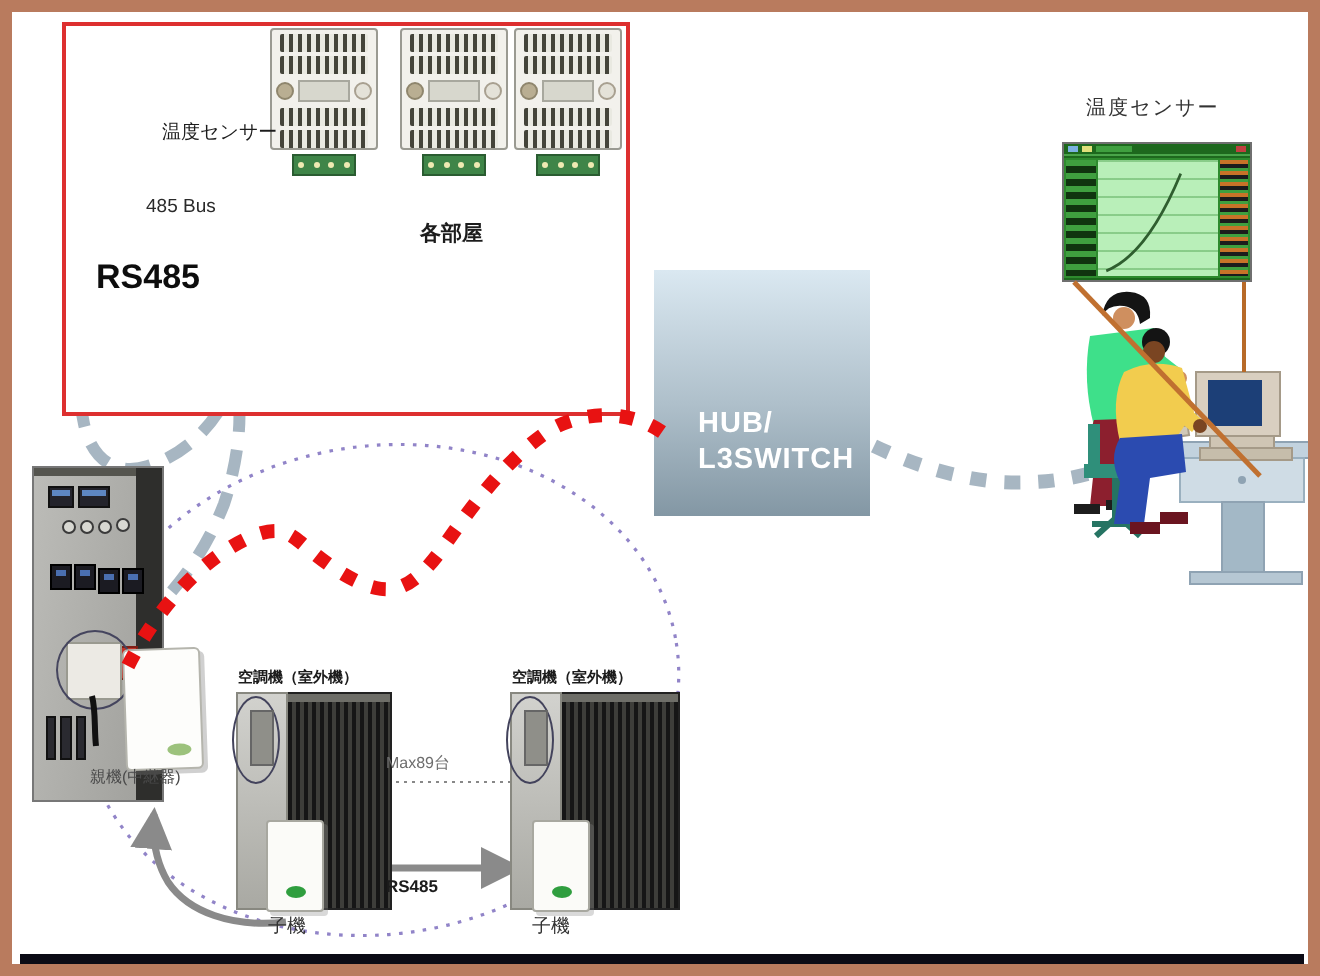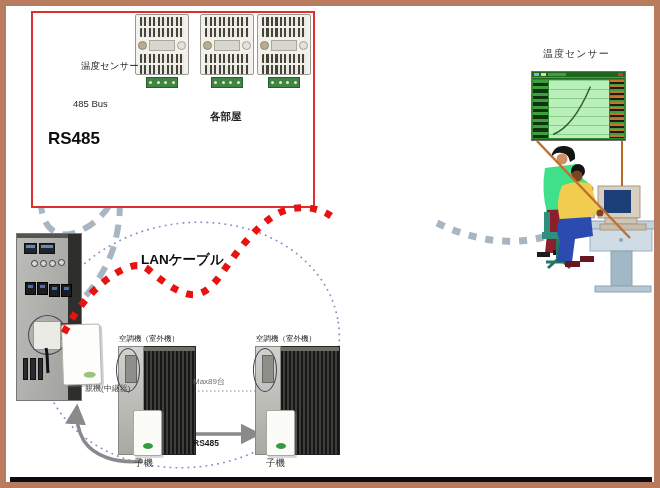--- a/index.html
+++ b/index.html
@@ -24,28 +24,28 @@
   .term i{width:3px;height:3px;border-radius:50%;background:#efeab2;}
 
   
   .lbl{position:absolute;color:#1c1c1c;white-space:nowrap;}
   .lbl-temp{left:81px;top:60px;font-size:9.5px;}
   .lbl-bus{left:73px;top:98px;font-size:9.5px;color:#2a2a2a;}
   .lbl-rooms{left:210px;top:110px;font-size:10.5px;font-weight:bold;}
   .lbl-rs485-big{left:48px;top:129px;font-size:17px;font-weight:bold;color:#0d0d0d;}
   .lbl-lan{left:141px;top:251px;font-size:13.5px;font-weight:bold;color:#0d0d0d;}
   .lbl-eco{left:543px;top:47px;font-size:10px;letter-spacing:1px;color:#333;}
-  .lbl-ac{font-size:7.5px;font-weight:normal;}
+  .lbl-ac{font-size:7.5px;font-weight:bold;}
   .lbl-ac1{left:119px;top:334px;}
   .lbl-ac2{left:256px;top:334px;}
   .lbl-max{left:183px;top:376px;width:52px;text-align:center;font-size:8px;color:#6d6d6d;}
   .lbl-rs485-small{left:193px;top:438px;font-size:8.5px;font-weight:bold;}
   .lbl-kodomo1{left:134px;top:457px;font-size:9.5px;color:#333;}
   .lbl-kodomo2{left:266px;top:457px;font-size:9.5px;color:#333;}
-  .lbl-oya{left:45px;top:383px;font-size:8px;color:#4a4a4a;margin-left:40px;}
+  .lbl-oya{left:45px;top:383px;font-size:8px;color:#4a4a4a;}
 
   
   .hub{left:327px;top:135px;width:108px;height:123px;background:linear-gradient(#dae8f1,#aebfca 55%,#8397a4);box-sizing:border-box;}
   .hub .txt{position:absolute;left:22px;top:68px;color:#fff;font-weight:bold;font-size:14.5px;line-height:1.25;letter-spacing:.5px;}
 
   
   .monitor{left:531px;top:71px;width:95px;height:70px;background:#2e8b2e;border:1px solid #6f6f6f;box-sizing:border-box;display:flex;flex-direction:column;}
   .m-title{height:6px;background:#1d681d;display:flex;align-items:center;gap:2px;padding:1px 2px;}
   .m-title i{display:block;width:5px;height:3px;}
   .m-tabs{height:5px;background:#49a449;border-bottom:1px solid #1d681d;}
@@ -178,20 +178,26 @@
           <div class="vent"></div>
       </div>
       <div class="term">
           <i></i>
           <i></i>
           <i></i>
           <i></i>
         </div>
     </div>
 
+    <div class="abs hub">
+      <div class="txt">
+        <div>HUB/</div>
+        <div>L3SWITCH</div>
+      </div>
+    </div>
 
     <div class="abs monitor">
       <div class="m-title">
         <i style="background:#7ab0e0"></i>
           <i style="background:#e0e07a"></i>
           <i style="width:18px;background:#3f9f3f"></i>
           <i style="margin-left:auto;background:#c04040"></i>
       </div>
       <div class="m-tabs"></div>
       <div class="m-body">
@@ -327,21 +333,20 @@
 
     <line x1="537" y1="141" x2="630" y2="238" stroke="#c07030" stroke-width="2.5"></line>
     <line x1="622" y1="141" x2="622" y2="186" stroke="#b86a28" stroke-width="2"></line>
   </svg>
 
   <div class="lyr z5" style="pointer-events:none">
     <div class="lbl lbl-temp">温度センサー</div>
     <div class="lbl lbl-bus">485 Bus</div>
     <div class="lbl lbl-rooms">各部屋</div>
     <div class="lbl lbl-rs485-big">RS485</div>
-    <div class="lbl lbl-lan">LANケーブル</div>
     <div class="lbl lbl-eco">温度センサー</div>
     <div class="lbl lbl-ac lbl-ac1">空調機（室外機）</div>
     <div class="lbl lbl-ac lbl-ac2">空調機（室外機）</div>
     <div class="lbl lbl-max">Max89台</div>
     <div class="lbl lbl-rs485-small">RS485</div>
     <div class="lbl lbl-kodomo1">子機</div>
     <div class="lbl lbl-kodomo2">子機</div>
     <div class="lbl lbl-oya">親機(中継器)</div>
   </div>
 

